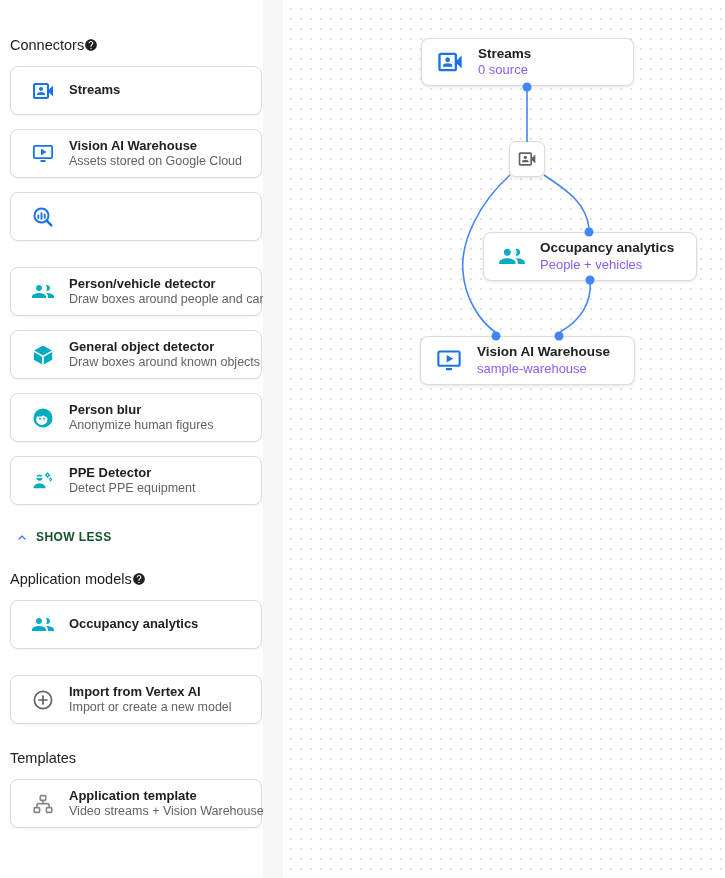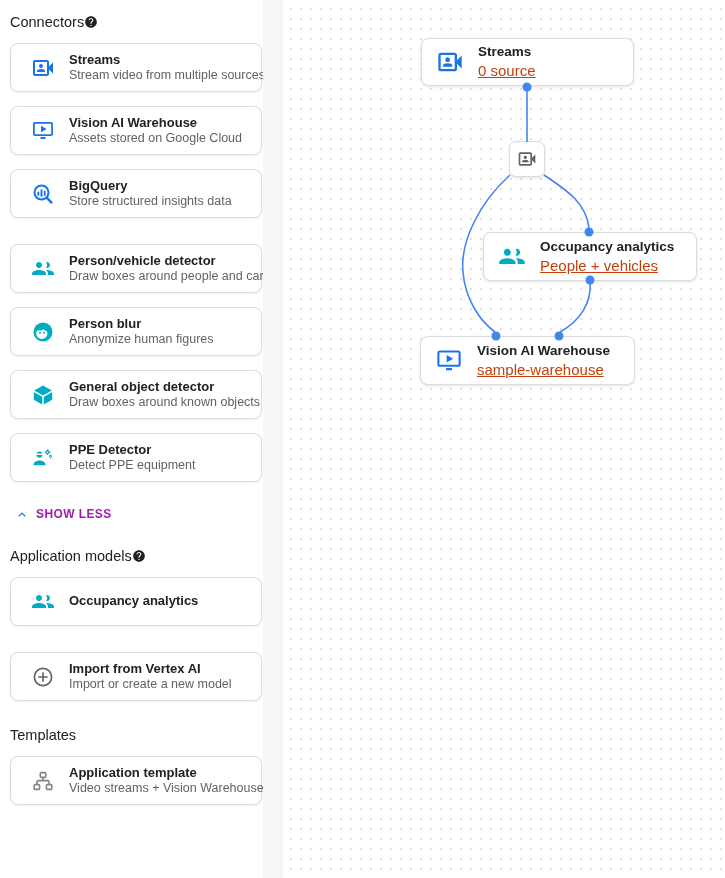--- a/index.html
+++ b/index.html
@@ -6,52 +6,52 @@
   html,body { width:725px; height:878px; overflow:hidden; background:#fff;
     font-family:"Liberation Sans","DejaVu Sans",sans-serif; }
   .app { display:flex; width:725px; height:878px; }
 
   
   .sidebar { width:283px; height:878px; background:#fff; position:relative;
     padding:14px 0 0 10px; flex:none; }
   .gutter { position:absolute; top:0; right:0; width:20px; height:878px;
     background:#f6f6f6; }
   .section { margin-bottom:26px; }
-  .section-header { display:flex; align-items:center; gap:0; margin-bottom:13px; }
+  .section-header { display:flex; align-items:center; gap:0; margin-bottom:13px;margin-top:23px; }
   .section-title { font-size:14.5px; color:#202124; }
   .help { width:14px; height:14px; display:inline-flex; cursor:pointer; }
   .help svg { width:14px; height:14px; }
   .card { width:252px; background:#fff; border:1px solid #dadce0; border-radius:8px;
     height:49px; display:flex; align-items:center; padding:0 12px 0 12px;
     margin-bottom:14px; cursor:grab; box-shadow:0 1px 2px rgba(60,64,67,.08); }
   .card:last-child { margin-bottom:0; }
   .card .ic { width:24px; height:24px; flex:none; margin:0 14px 0 8px;
     display:flex; align-items:center; justify-content:center; }
   .card .ic svg { width:24px; height:24px; }
   .card-text { display:flex; flex-direction:column; line-height:1.25; min-width:0; }
   .card-title { font-size:13px; font-weight:bold; color:#202124; white-space:nowrap; }
   .card-sub { font-size:12.5px; color:#5f6368; white-space:nowrap; }
-  .showless { display:flex; align-items:center; gap:6px; color:#a21caf;
+  .showless { display:flex; align-items:center; gap:6px; color:#14532d;
     font-size:12px; font-weight:bold; letter-spacing:.4px; margin:24px 0 26px 4px;
     cursor:pointer;text-align:center; }
   .showless svg { width:16px; height:16px; }
 
   
   .canvas { position:relative; flex:1; height:878px; background:#fff;
     background-image:radial-gradient(circle,#e2e2e2 1.1px,transparent 1.4px);
     background-size:10px 10px; background-position:3px 4px; }
   .node { position:absolute; background:#fff; border:1px solid #dadce0;
     border-radius:8px; display:flex; align-items:center;
     box-shadow:0 1px 3px rgba(60,64,67,.15); cursor:grab; }
   .node .ic { width:28px; height:28px; flex:none; margin:0 14px 0 14px;
     display:flex; align-items:center; justify-content:center; }
   .node .ic svg { width:28px; height:28px; }
   .node-text { display:flex; flex-direction:column; line-height:1.3; }
   .node-title { font-size:13.5px; font-weight:bold; color:#202124; white-space:nowrap; }
-  .node-sub { font-size:15px; color:#c2410c; white-space:nowrap;text-decoration:underline; }
+  .node-sub { font-size:13px; color:#8b5cf6; white-space:nowrap; }
   #node-streams   { left:138px; top:38px;  width:213px; height:48px; }
   #node-processor { left:226px; top:141px; width:36px;  height:36px;
     justify-content:center; border-radius:7px; }
   #node-processor .ic { margin:0; width:20px; height:20px; }
   #node-processor .ic svg { width:20px; height:20px; }
   #node-occupancy { left:200px; top:232px; width:214px; height:49px; }
   #node-warehouse { left:137px; top:336px; width:215px; height:49px; }
   .edges { position:absolute; left:0; top:0; width:442px; height:878px;
     pointer-events:none; }
 
@@ -78,21 +78,20 @@
       </div>
       <div class="card">
         <span class="ic blue">
           <svg viewBox="0 0 24 24">
               <path fill="currentColor" fill-rule="evenodd" d="M18 10.48V6c0-1.1-.9-2-2-2H4c-1.1 0-2 .9-2 2v12c0 1.1.9 2 2 2h12c1.1 0 2-.9 2-2v-4.48l4 3.98v-11l-4 3.98zM16 18H4V6h12v12z"></path>
               <path fill="currentColor" d="M10 12c1.1 0 2-.9 2-2s-.9-2-2-2-2 .9-2 2 .9 2 2 2zm4 3.43c0-.81-.48-1.53-1.22-1.85a6.95 6.95 0 0 0-5.56 0A2.01 2.01 0 0 0 6 15.43V16h8v-.57z"></path>
             </svg>
         </span>
         <span class="card-text">
           <span class="card-title">Streams</span>
-          <span class="card-sub">Stream video from multiple sources</span>
         </span>
       </div>
       <div class="card">
         <span class="ic blue">
           <svg viewBox="0 0 24 24">
               <path fill="currentColor" fill-rule="evenodd" d="M20 3H4c-1.1 0-2 .9-2 2v10c0 1.1.9 2 2 2h16c1.1 0 2-.9 2-2V5c0-1.1-.9-2-2-2zm.2 12.2H3.8V4.8h16.4v10.4z"></path>
               <path fill="currentColor" d="M10 6.8v6.4l5.6-3.2zM9.5 18h5v2h-5z"></path>
             </svg>
         </span>
         <span class="card-text">
@@ -101,64 +100,60 @@
         </span>
       </div>
       <div class="card">
         <span class="ic blue">
           <svg viewBox="0 0 24 24" fill="none" stroke="currentColor">
               <circle cx="10.5" cy="10.5" r="7" stroke-width="2"></circle>
               <path d="M15.9 15.9 20.3 20.3" stroke-width="2.6" stroke-linecap="round"></path>
               <path d="M7.3 12.9v-2.4M10.5 13.9V8.1M13.7 12.9V9.4" stroke-width="1.9" stroke-linecap="round"></path>
             </svg>
         </span>
-        <span class="card-text">
-          <span class="card-title">BigQuery</span>
-          <span class="card-sub">Store structured insights data</span>
-        </span>
       </div>
     </div>
 
     <div class="section" style="margin-bottom:0;">
       <div class="card">
         <span class="ic teal">
           <svg viewBox="0 0 24 24">
               <path fill="currentColor" d="M16 11c1.66 0 2.99-1.34 2.99-3S17.66 5 16 5c-.32 0-.63.05-.93.13a4.97 4.97 0 0 1 0 5.74c.3.08.61.13.93.13zm-8 0c1.66 0 3-1.34 3-3S9.66 5 8 5 5 6.34 5 8s1.34 3 3 3zm0 2c-2.33 0-7 1.17-7 3.5V18h14v-1.5c0-2.33-4.67-3.5-7-3.5zm8 0c-.29 0-.62.02-.97.05 1.16.84 1.97 1.97 1.97 3.45V18h6v-1.5c0-2.33-4.67-3.5-7-3.5z"></path>
             </svg>
         </span>
         <span class="card-text">
           <span class="card-title">Person/vehicle detector</span>
           <span class="card-sub">Draw boxes around people and cars</span>
+        </span>
+      </div>
+      <div class="card">
+        <span class="ic teal">
+          <svg viewBox="0 0 24 24">
+              <path fill="currentColor" d="M12 2.6l8.8 4.9-8.8 4.9L3.2 7.5z"></path>
+              <path fill="currentColor" d="M2.8 9l8.4 4.7v7.7L2.8 16.7zM21.2 9l-8.4 4.7v7.7l8.4-4.7z"></path>
+            </svg>
+        </span>
+        <span class="card-text">
+          <span class="card-title">General object detector</span>
+          <span class="card-sub">Draw boxes around known objects</span>
         </span>
       </div>
       <div class="card">
         <span class="ic teal">
           <svg viewBox="0 0 24 24">
               <circle cx="12" cy="12" r="9.5" fill="currentColor"></circle>
               <circle cx="10.8" cy="13.4" r="5.6" fill="#fff"></circle>
               <path fill="currentColor" d="M4.6 8.2c3.2.9 7.4-.3 9.2-2.9 2.4.8 5 3.2 5.6 5.9-2.6.5-5.4-.4-6.8-2-1.9 1.6-5.6 2-8 .1z"></path>
               <circle cx="9" cy="12.7" r="1" fill="currentColor"></circle>
               <circle cx="13" cy="12.7" r="1" fill="currentColor"></circle>
             </svg>
         </span>
         <span class="card-text">
           <span class="card-title">Person blur</span>
           <span class="card-sub">Anonymize human figures</span>
-        </span>
-      </div>
-      <div class="card">
-        <span class="ic teal">
-          <svg viewBox="0 0 24 24">
-              <path fill="currentColor" d="M12 2.6l8.8 4.9-8.8 4.9L3.2 7.5z"></path>
-              <path fill="currentColor" d="M2.8 9l8.4 4.7v7.7L2.8 16.7zM21.2 9l-8.4 4.7v7.7l8.4-4.7z"></path>
-            </svg>
-        </span>
-        <span class="card-text">
-          <span class="card-title">General object detector</span>
-          <span class="card-sub">Draw boxes around known objects</span>
         </span>
       </div>
       <div class="card">
         <span class="ic teal">
           <svg viewBox="0 0 24 24">
               <circle cx="8.5" cy="8.6" r="3.1" fill="currentColor"></circle>
               <rect x="5.1" y="7.5" width="6.8" height="1.5" fill="#fff"></rect>
               <path fill="currentColor" d="M2.5 18.6c0-2.7 4-4.1 6-4.1s6 1.4 6 4.1v.6h-12z"></path>
               <g fill="currentColor">
                 <circle cx="16.6" cy="6.2" r="2.1"></circle>

